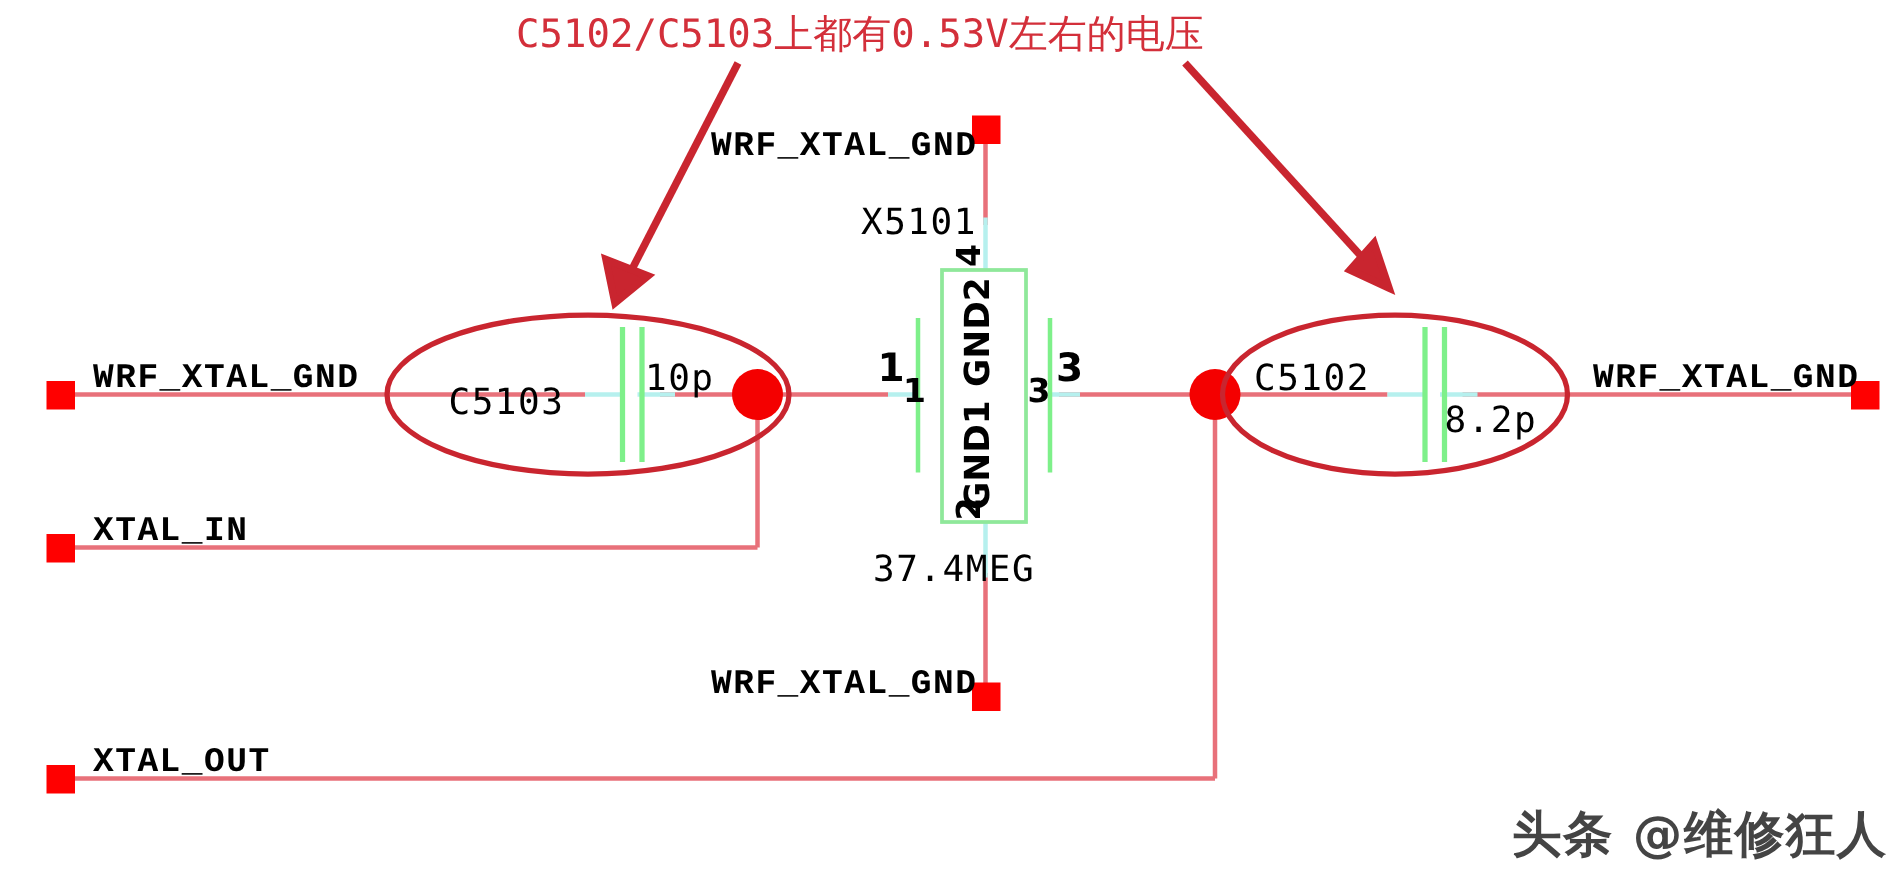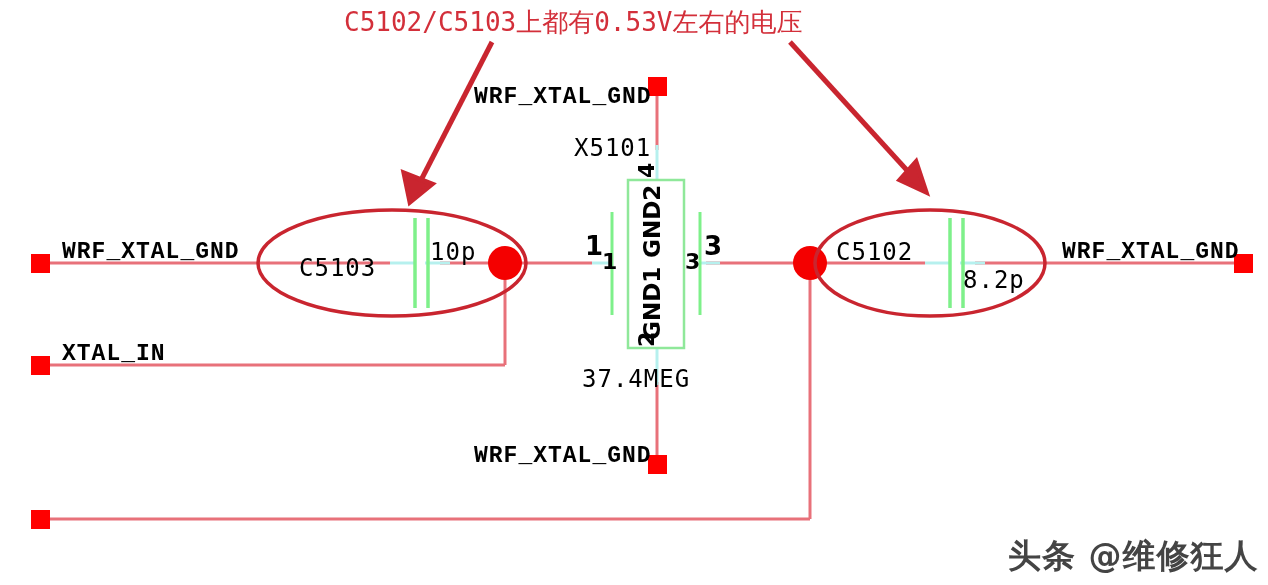--- a/index.html
+++ b/index.html
@@ -173,20 +173,21 @@
       <polygon points="926,192 900,180 916,162"></polygon>
     </g>
   </svg>
 
   <div class="annotation-title" style="left:344px; top:5px;">C5102/C5103上都有0.53V左右的电压</div>
 
   <div class="lbl net-label" style="left:62px; top:241px;">WRF_XTAL_GND</div>
 
   <div class="lbl net-label" style="left:62px; top:343px;">XTAL_IN</div>
 
+  <div class="lbl net-label" style="left:62px; top:497px;">XTAL_OUT</div>
 
   <div class="lbl net-label" style="left:474px; top:86px;">WRF_XTAL_GND</div>
 
   <div class="lbl net-label" style="left:474px; top:445px;">WRF_XTAL_GND</div>
 
   <div class="lbl net-label" style="left:1062px; top:241px;">WRF_XTAL_GND</div>
 
   <div class="lbl part-label" style="left:299px; top:240px;margin-top:16px;">C5103</div>
 
   <div class="lbl part-label" style="left:430px; top:240px;">10p</div>

